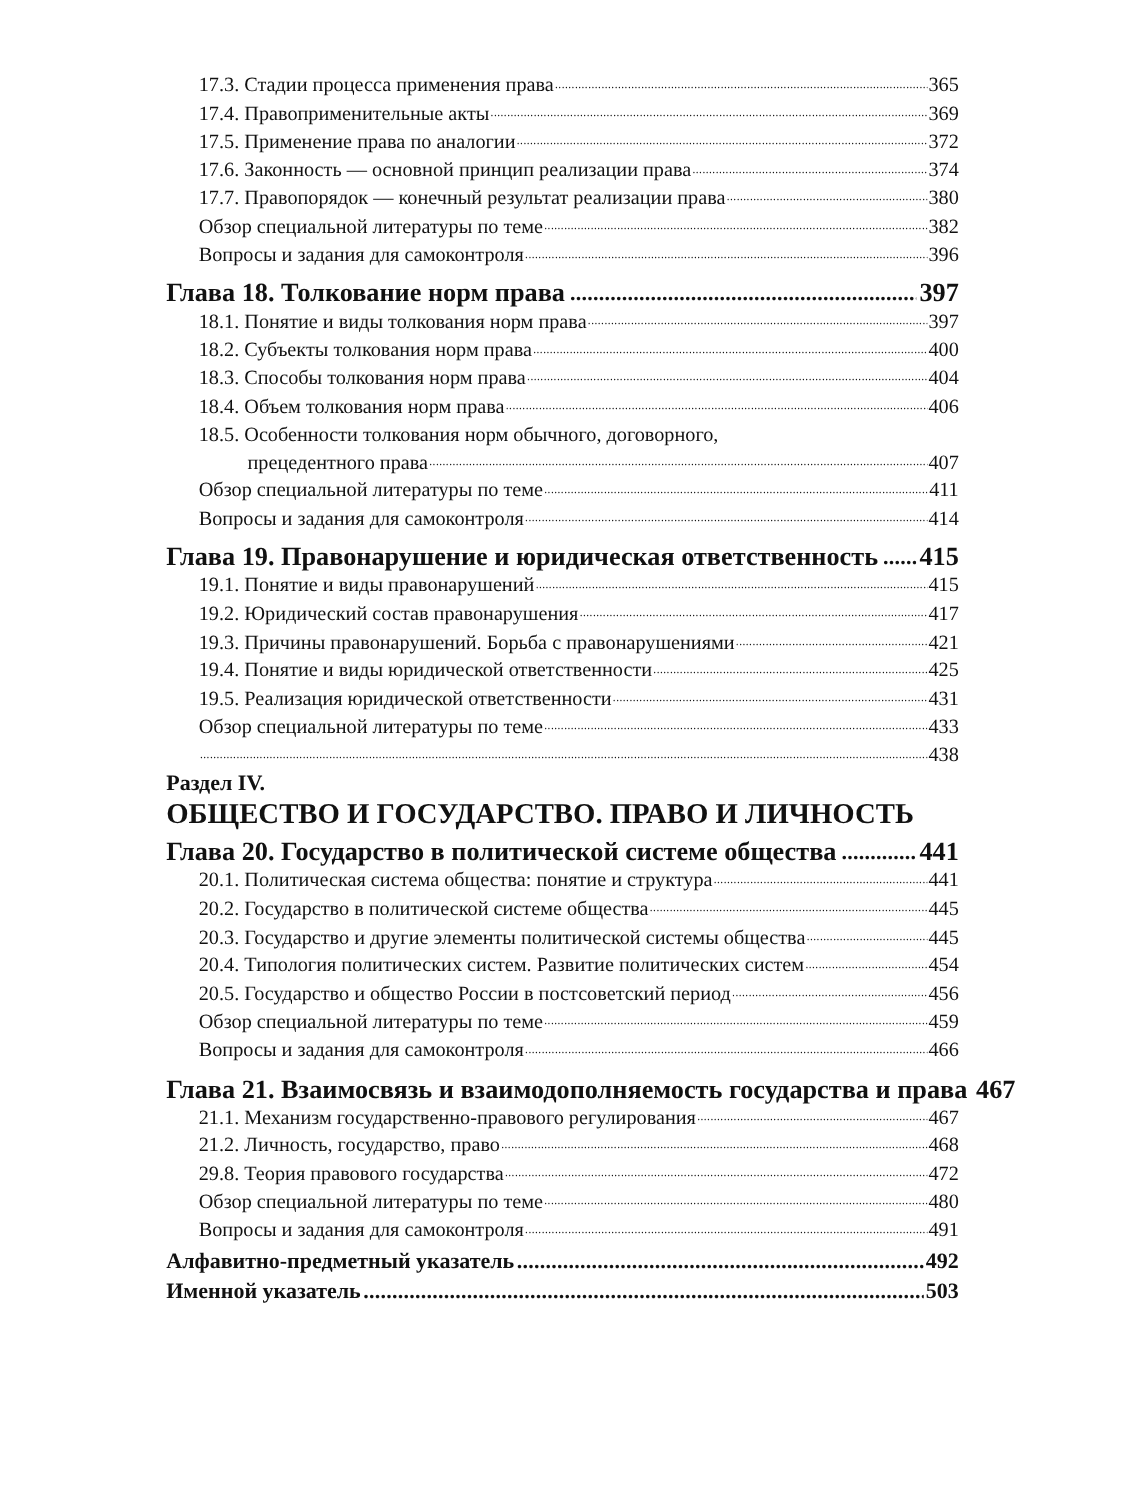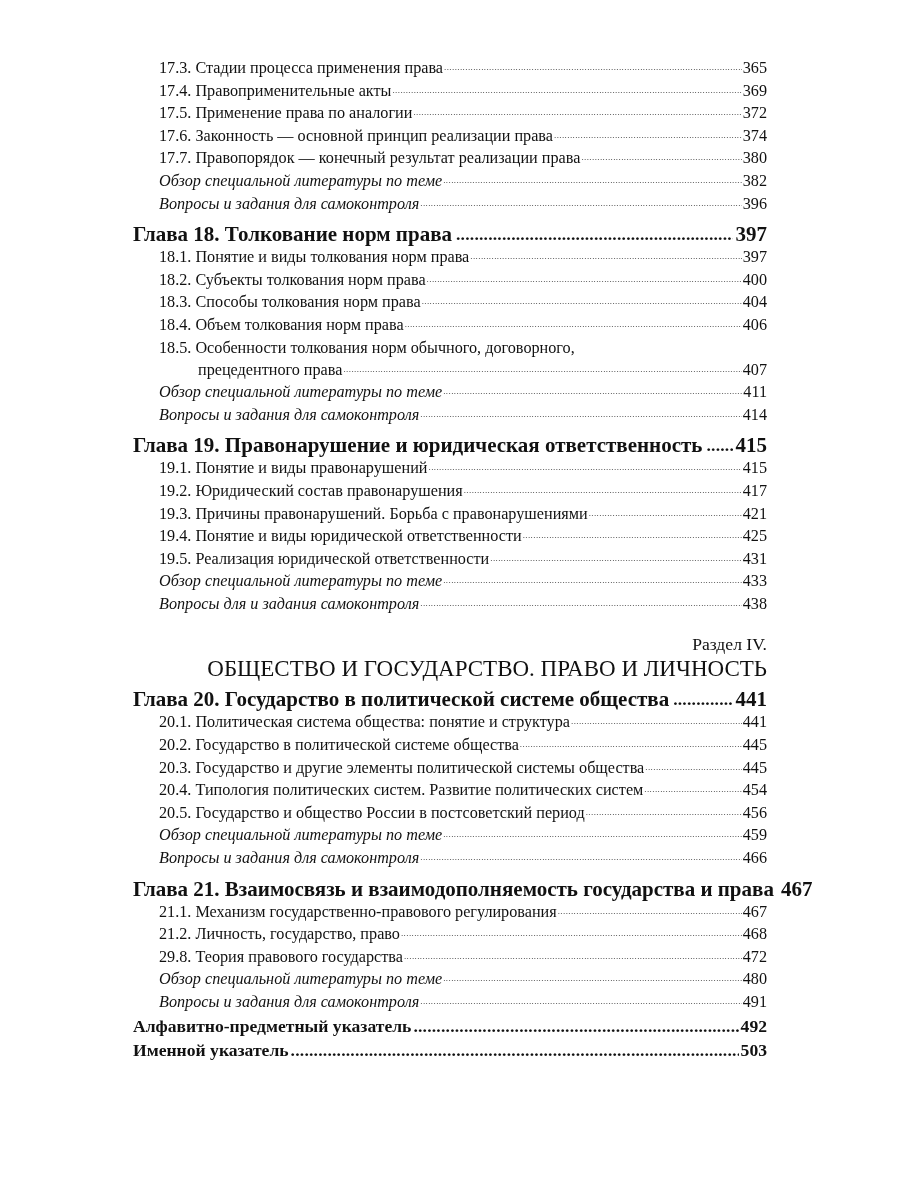--- a/index.html
+++ b/index.html
@@ -37,21 +37,21 @@
       margin: 0 1px 0 1px;
       font-size: 9px;
       letter-spacing: 0.4px;
       position: relative;
       top: -1px;
     }
     .row .dots::after {
       content: "..........................................................................................................................................................................................................................................................................";
     }
     .row .page-num { flex: 0 0 auto; }
-    .row.italic .title { font-style: italic; }
+    .row.italic .title { }
     .row.chapter {
       font-weight: bold;
       font-size: 21px;
       line-height: 24px;
       margin-top: 7px;
     }
     .row.chapter .dots {
       font-size: 17.6px;
       letter-spacing: 0.2px;
       top: 0;
@@ -64,23 +64,22 @@
     }
     .row.top-level .dots {
       font-size: 17.6px;
       letter-spacing: 0.2px;
       top: 0;
       margin: 0 2px 0 2px;
     }
     .row.wrap-first { line-height: 22px; }
     .row.wrap-second { padding-left: 65px; }
     .section-head {
-      text-align: right;
-      font-weight: normal;
-      margin-top: 18px;
+      text-align: left;
+      font-weight: bold;
     }
     .section-head .sec-label {
       font-size: 17.6px;
       line-height: 23px;
     }
     .section-head .sec-title {
       font-size: 23px;
       line-height: 26px;
     }
   </style>
@@ -198,21 +197,20 @@
     <span class="title">19.5. Реализация юридической ответственности</span>
     <span class="dots"></span>
     <span class="page-num">431</span>
   </div>
   <div class="row sub italic">
     <span class="title">Обзор специальной литературы по теме</span>
     <span class="dots"></span>
     <span class="page-num">433</span>
   </div>
   <div class="row sub italic">
-    <span class="title">Вопросы для и задания самоконтроля</span>
     <span class="dots"></span>
     <span class="page-num">438</span>
   </div>
 
   <div class="section-head">
     <div class="sec-label">Раздел IV.</div>
     <div class="sec-title">ОБЩЕСТВО И ГОСУДАРСТВО. ПРАВО И ЛИЧНОСТЬ</div>
   </div>
 
   <div class="row chapter" style="margin-top:5px">

